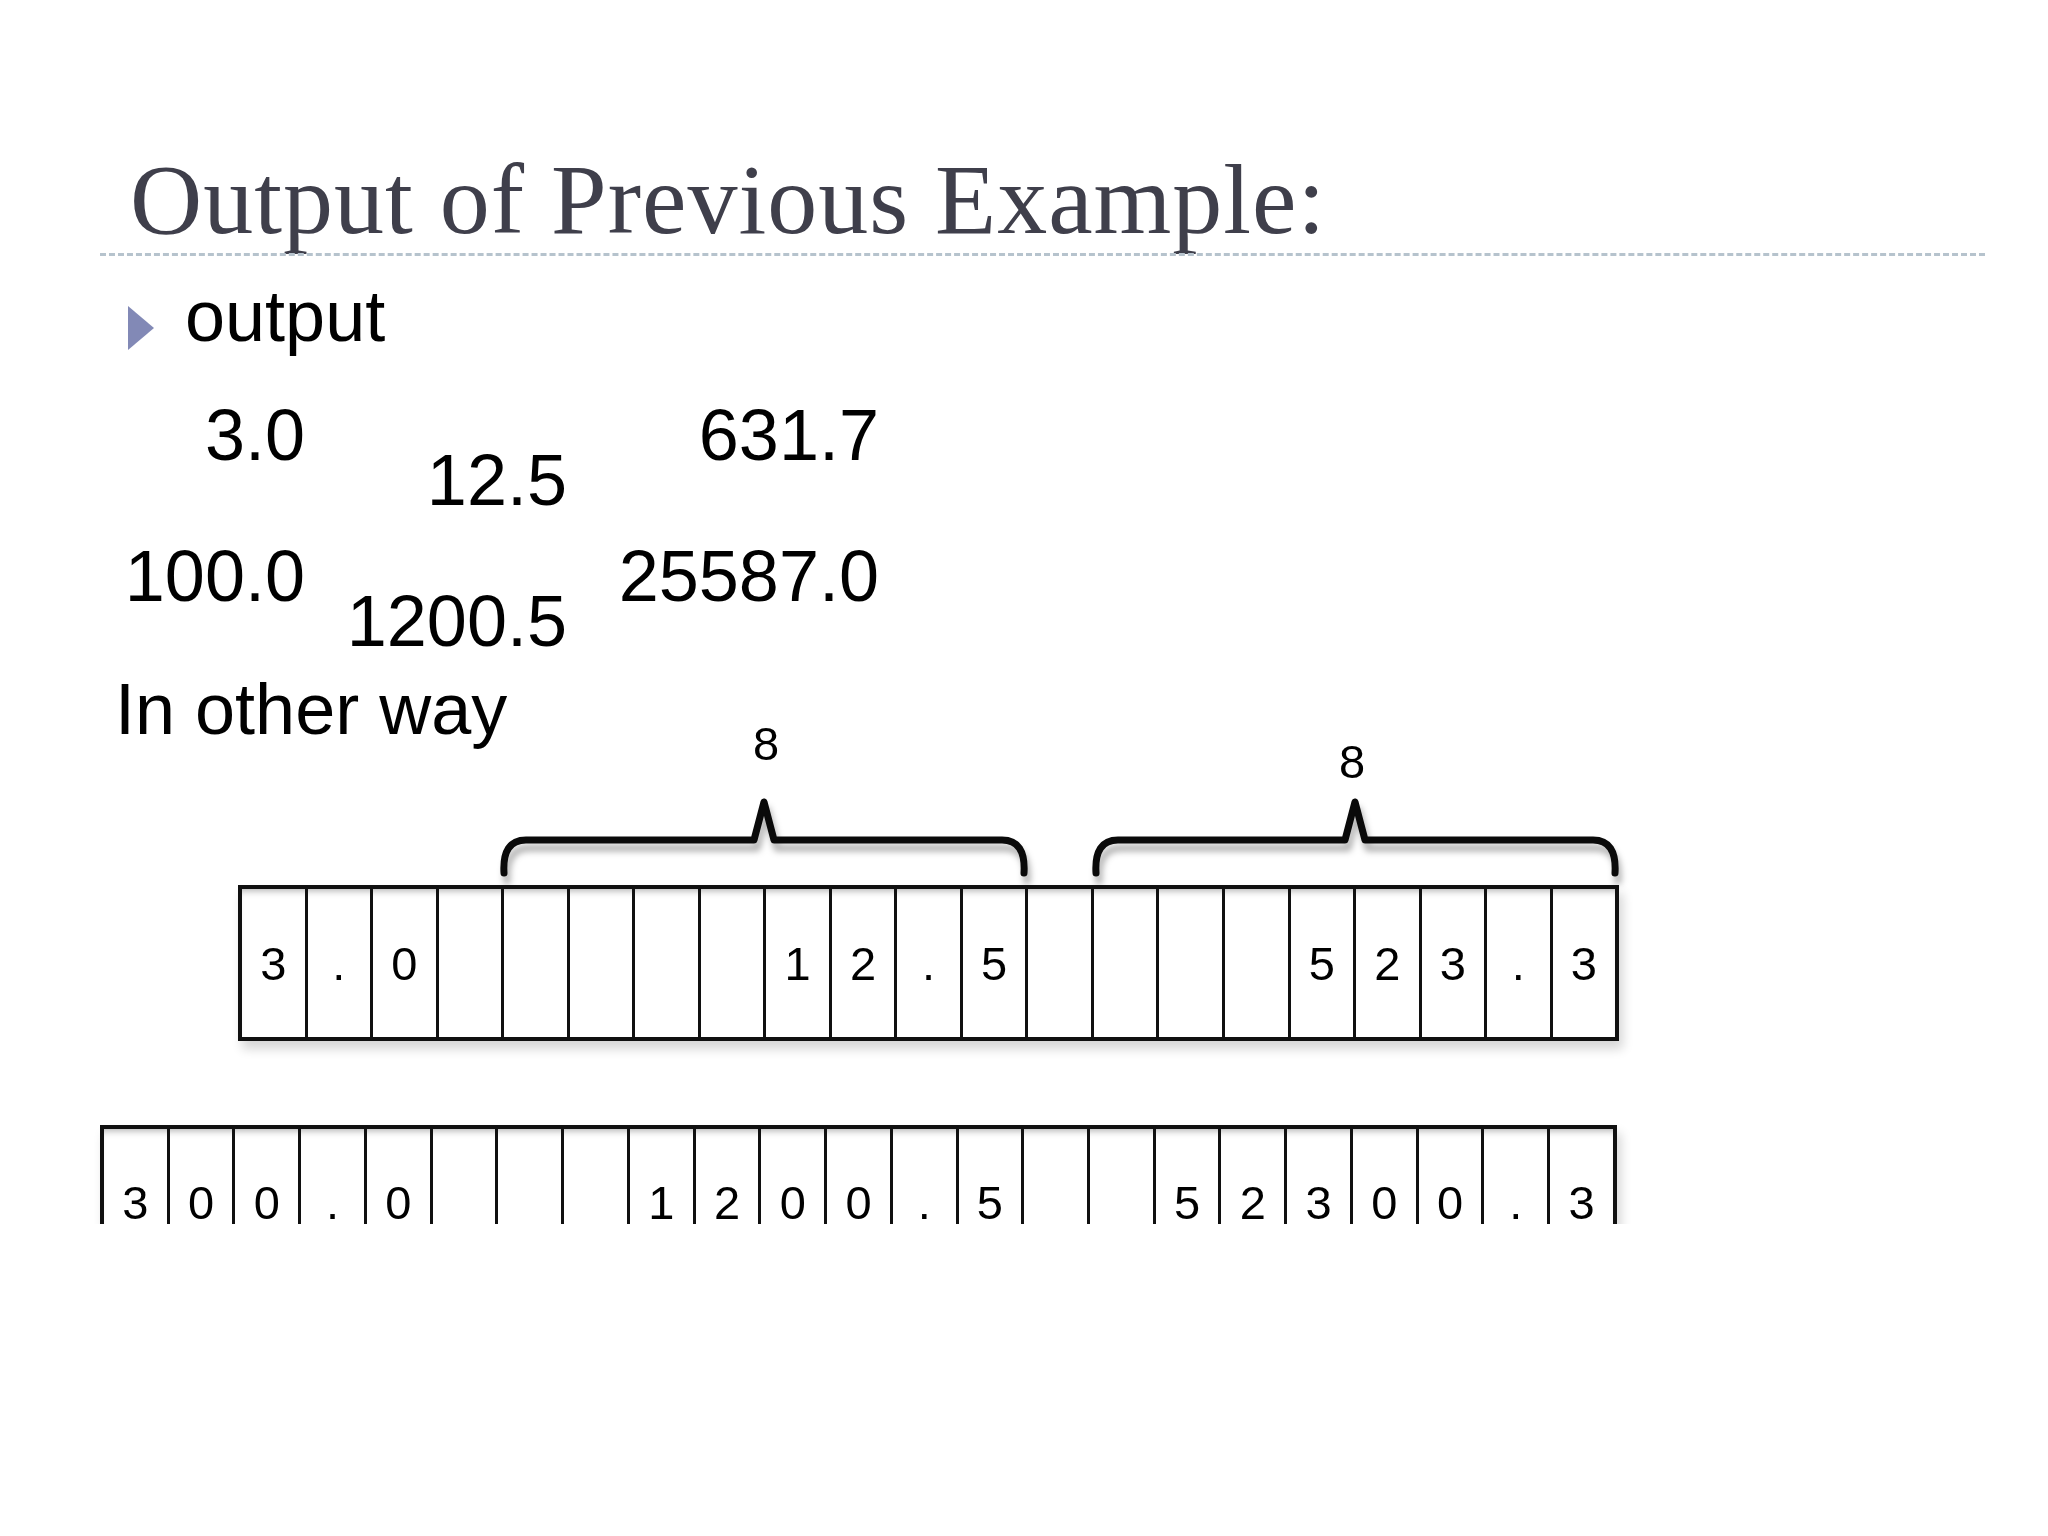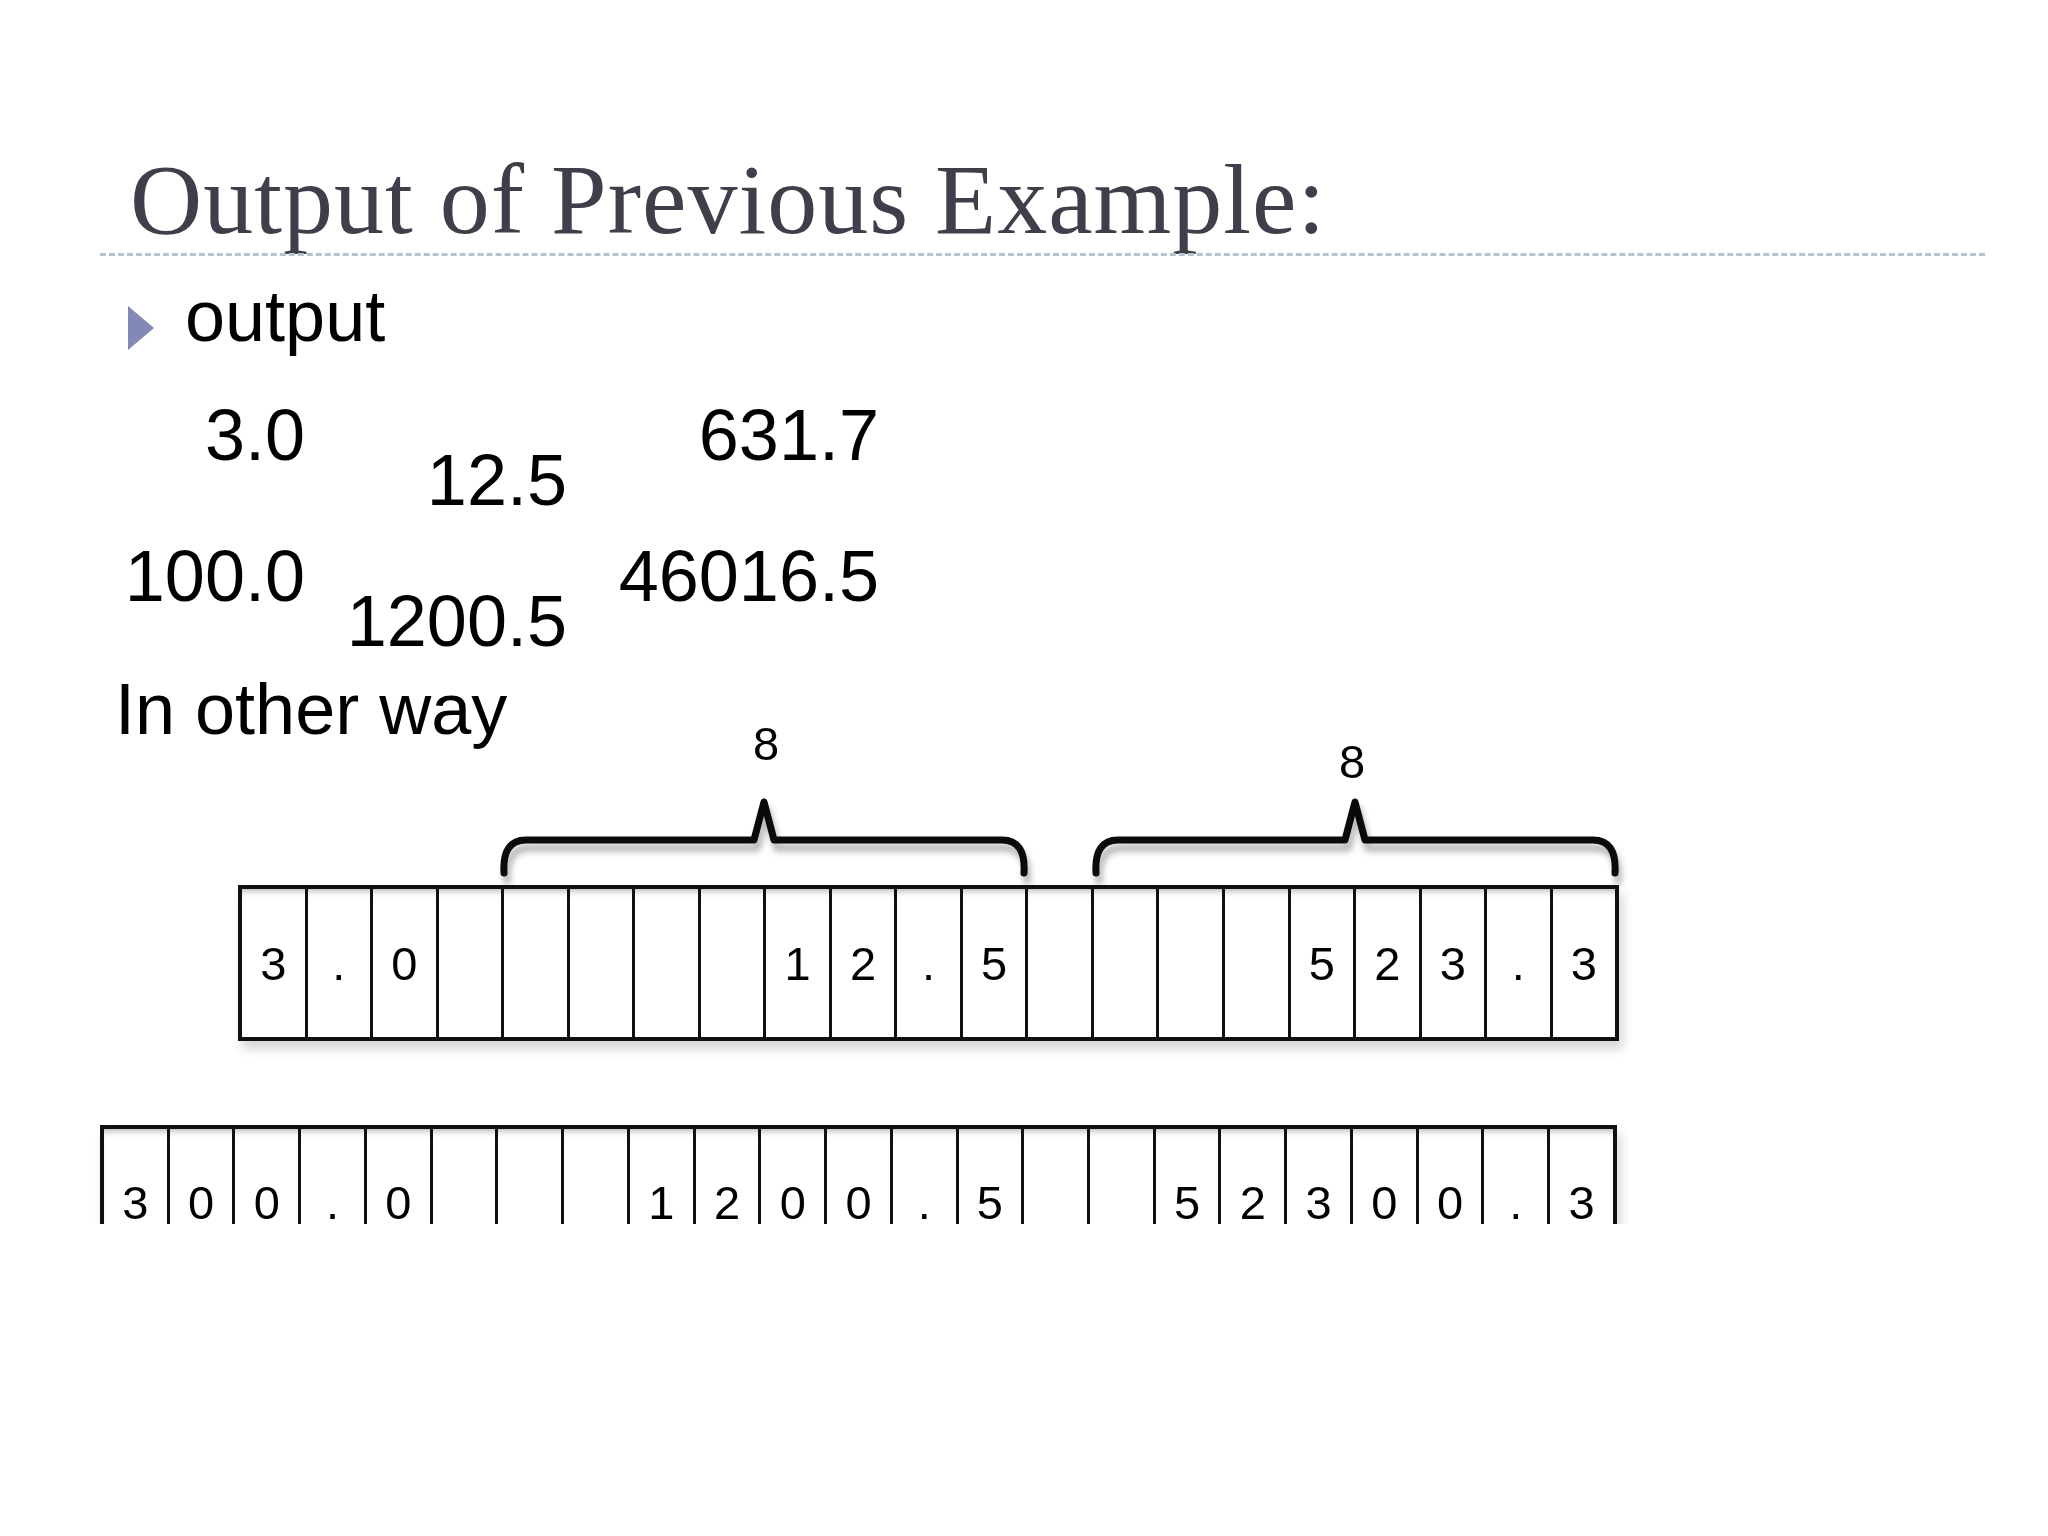--- a/index.html
+++ b/index.html
@@ -107,21 +107,21 @@
 
   <div class="values">
     <div class="vrow">
       <span class="vcol c1">3.0</span>
       <span class="vcol c2">12.5</span>
       <span class="vcol c3">631.7</span>
     </div>
     <div class="vrow">
       <span class="vcol c1">100.0</span>
       <span class="vcol c2">1200.5</span>
-      <span class="vcol c3">46016.5</span>
+      <span class="vcol c3">25587.0</span>
     </div>
   </div>
 
   <div class="body-text other-way">In other way</div>
 
   <div class="w8" style="left:766px;top:720px;">8</div>
   <div class="w8" style="left:1352px;top:738px;">8</div>
   <div class="w8" style="left:757px;top:1388px;">8</div>
   <div class="w8" style="left:1350px;top:1388px;">8</div>
 

